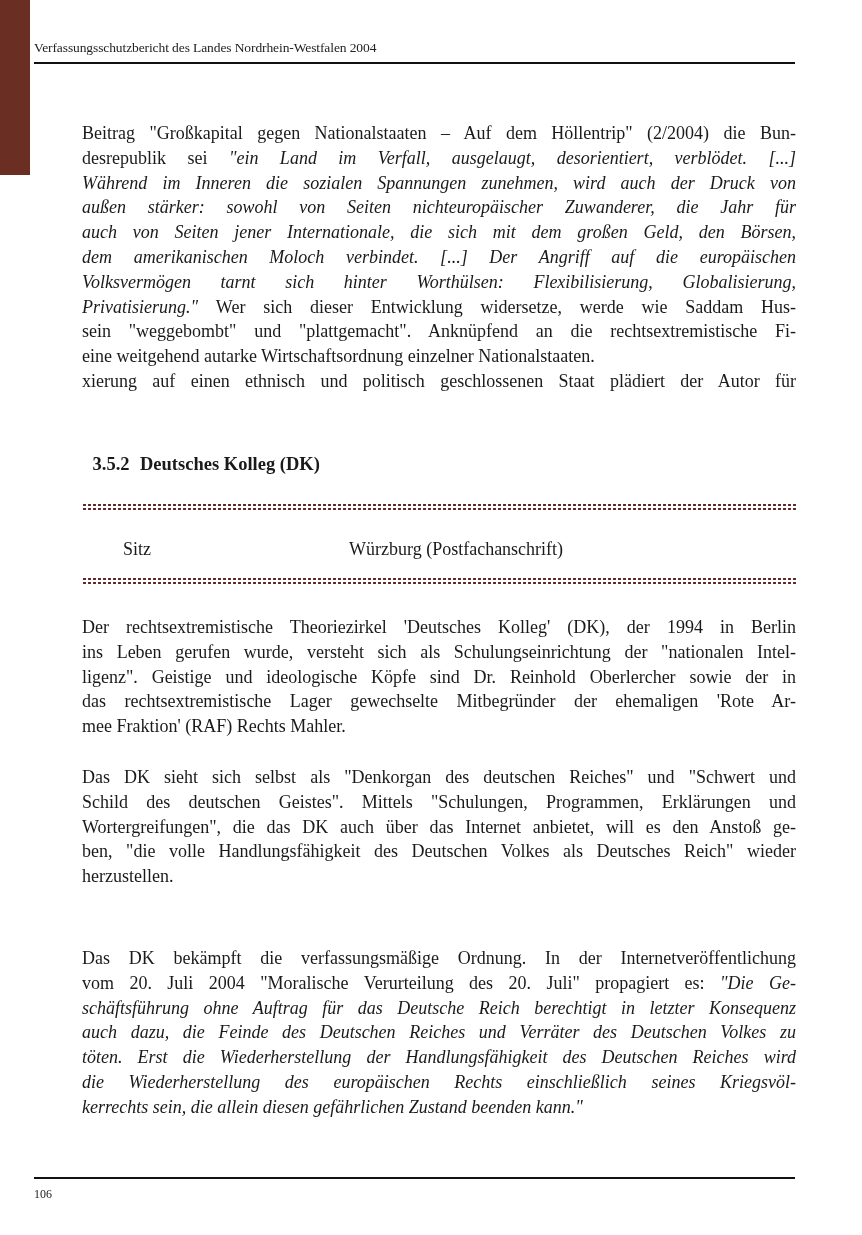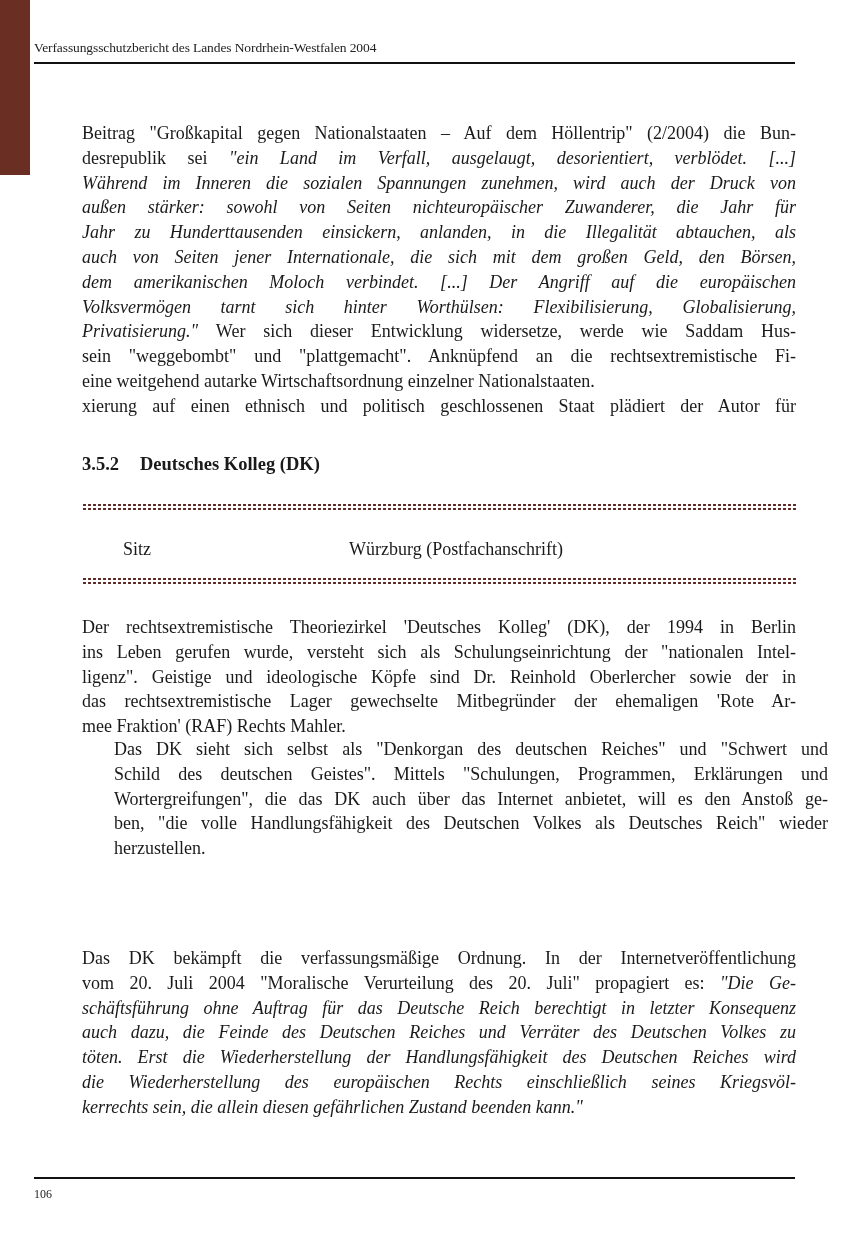--- a/index.html
+++ b/index.html
@@ -19,21 +19,21 @@
     .block { position: absolute; left: 82px; width: 714px; font-size: 18px; }
     .line {
       display: block; height: 24.8px; line-height: 24.8px; white-space: nowrap;
       text-align: justify; text-align-last: justify; overflow: visible;
     }
     .line.last { text-align-last: left; }
     .it { font-style: italic; }
     .heading {
       position: absolute; left: 82px; top: 454px; font-size: 18.5px; font-weight: bold; white-space: nowrap;
     }
-    .heading .num { display: inline-block; width: 58px; }
+    .heading .num { display: inline-block; width: 58px; text-align: center; }
 
     .dots {
       position: absolute; left: 82px; width: 714px; height: 8px;
       background-image: radial-gradient(circle, #5a2520 1.1px, transparent 1.4px);
       background-size: 5px 4px; background-repeat: repeat;
     }
     .info-row { position: absolute; left: 92px; top: 539px; font-size: 18px; white-space: nowrap; margin-left: 31px; }
     .info-row .label { display: inline-block; width: 226px; }
   </style>
 </head>
@@ -41,21 +41,20 @@
 
 <div class="side-bar"></div>
 <div class="running-head">Verfassungsschutzbericht des Landes Nordrhein-Westfalen 2004</div>
 <div class="head-rule"></div>
 
 <div class="block" id="intro" style="top:121px;">
     <span class="line"><span>Beitrag "Großkapital gegen Nationalstaaten – Auf dem Höllentrip" (2/2004) die Bun-</span></span>
     <span class="line"><span>desrepublik sei </span><span class="it">"ein Land im Verfall, ausgelaugt, desorientiert, verblödet. [...]</span></span>
     <span class="line"><span class="it">Während im Inneren die sozialen Spannungen zunehmen, wird auch der Druck von</span></span>
     <span class="line"><span class="it">außen stärker: sowohl von Seiten nichteuropäischer Zuwanderer, die Jahr für</span></span>
-    <span class="line"><span class="it">Jahr zu Hunderttausenden einsickern, anlanden, in die Illegalität abtauchen, als</span></span>
     <span class="line"><span class="it">auch von Seiten jener Internationale, die sich mit dem großen Geld, den Börsen,</span></span>
     <span class="line"><span class="it">dem amerikanischen Moloch verbindet. [...] Der Angriff auf die europäischen</span></span>
     <span class="line"><span class="it">Volksvermögen tarnt sich hinter Worthülsen: Flexibilisierung, Globalisierung,</span></span>
     <span class="line"><span class="it">Privatisierung." </span><span>Wer sich dieser Entwicklung widersetze, werde wie Saddam Hus-</span></span>
     <span class="line"><span>sein "weggebombt" und "plattgemacht". Anknüpfend an die rechtsextremistische Fi-</span></span>
     <span class="line last"><span>eine weitgehend autarke Wirtschaftsordnung einzelner Nationalstaaten.</span></span>
     <span class="line"><span>xierung auf einen ethnisch und politisch geschlossenen Staat plädiert der Autor für</span></span>
   </div>
 
 <div class="heading">
@@ -68,21 +67,21 @@
 </div>
 <div class="dots" style="top:577px;"></div>
 
 <div class="block" style="top:615px;">
     <span class="line"><span>Der rechtsextremistische Theoriezirkel 'Deutsches Kolleg' (DK), der 1994 in Berlin</span></span>
     <span class="line"><span>ins Leben gerufen wurde, versteht sich als Schulungseinrichtung der "nationalen Intel-</span></span>
     <span class="line"><span>ligenz". Geistige und ideologische Köpfe sind Dr. Reinhold Oberlercher sowie der in</span></span>
     <span class="line"><span>das rechtsextremistische Lager gewechselte Mitbegründer der ehemaligen 'Rote Ar-</span></span>
     <span class="line last"><span>mee Fraktion' (RAF) Rechts Mahler.</span></span>
   </div>
-<div class="block" style="top:737px;margin-left:32px;">
+<div class="block" style="top:765px;">
     <span class="line"><span>Das DK sieht sich selbst als "Denkorgan des deutschen Reiches" und "Schwert und</span></span>
     <span class="line"><span>Schild des deutschen Geistes". Mittels "Schulungen, Programmen, Erklärungen und</span></span>
     <span class="line"><span>Wortergreifungen", die das DK auch über das Internet anbietet, will es den Anstoß ge-</span></span>
     <span class="line"><span>ben, "die volle Handlungsfähigkeit des Deutschen Volkes als Deutsches Reich" wieder</span></span>
     <span class="line last"><span>herzustellen.</span></span>
   </div>
 <div class="block" style="top:946px;">
     <span class="line"><span>Das DK bekämpft die verfassungsmäßige Ordnung. In der Internetveröffentlichung</span></span>
     <span class="line"><span>vom 20. Juli 2004 "Moralische Verurteilung des 20. Juli" propagiert es: </span><span class="it">"Die Ge-</span></span>
     <span class="line"><span class="it">schäftsführung ohne Auftrag für das Deutsche Reich berechtigt in letzter Konsequenz</span></span>

